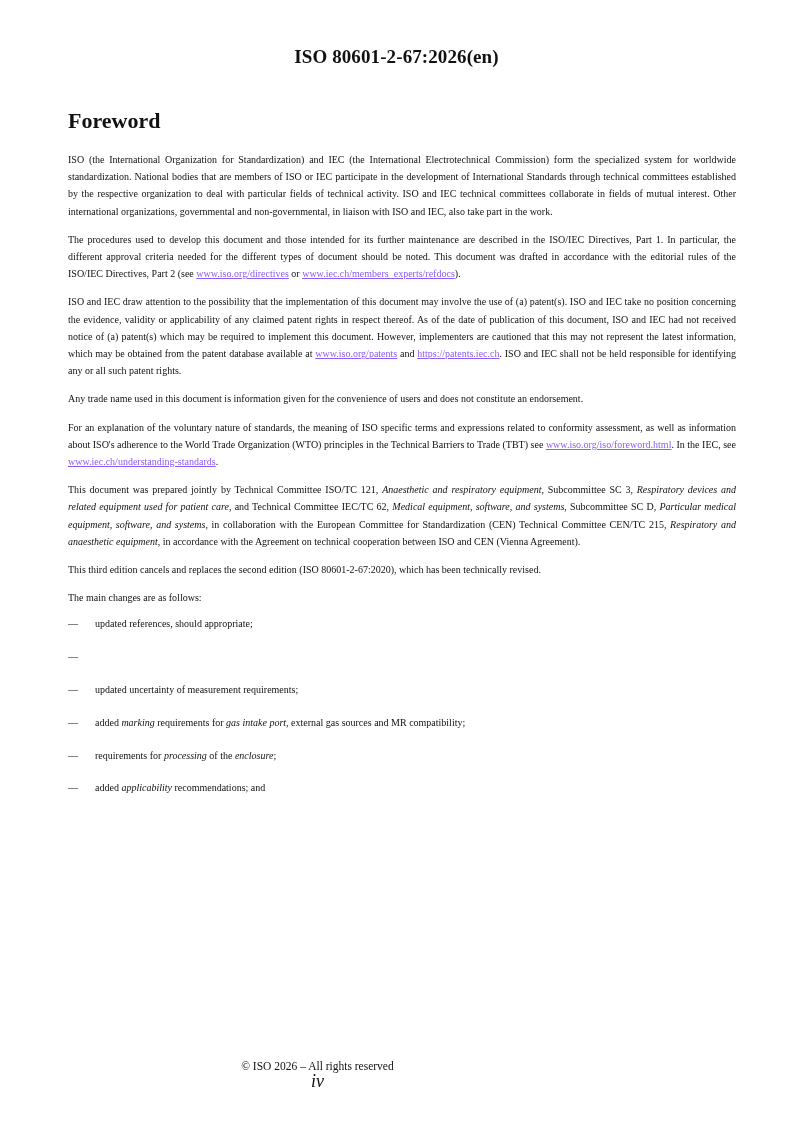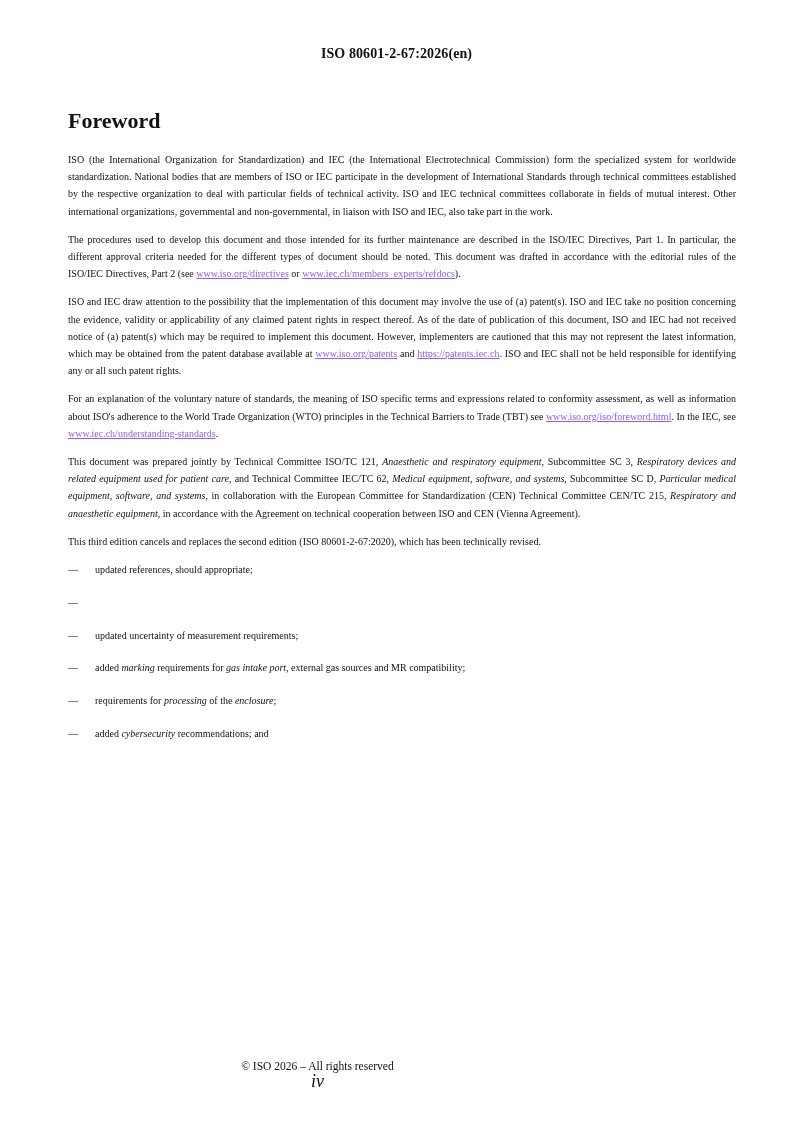--- a/index.html
+++ b/index.html
@@ -3,21 +3,21 @@
 <meta charset="utf-8">
 <style>
   html, body { margin: 0; padding: 0; background: #ffffff; }
   body {
     width: 793px; height: 1122px; position: relative; overflow: hidden;
     font-family: "Liberation Serif", "DejaVu Serif", serif;
     color: #111111;
   }
   .header {
     position: absolute; top: 46px; left: 0; width: 793px; text-align: center;
-    font-weight: bold; font-size: 14px; letter-spacing: 0.1px;
+    font-weight: bold; font-size: 19px; letter-spacing: 0.1px;
   }
   .title {
     position: absolute; top: 108px; left: 68px;
     font-weight: bold; font-size: 22px; margin: 0;
   }
   .content {
     position: absolute; top: 151px; left: 68px; width: 668px;
     font-size: 10px; line-height: 17.2px;
   }
   .content p { margin: 0 0 11px 0; text-align: justify; }
@@ -39,27 +39,29 @@
 
 <h1 class="title">Foreword</h1>
 
 <div class="content">
   <p>ISO (the International Organization for Standardization) and IEC (the International Electrotechnical Commission) form the specialized system for worldwide standardization. National bodies that are members of ISO or IEC participate in the development of International Standards through technical committees established by the respective organization to deal with particular fields of technical activity. ISO and IEC technical committees collaborate in fields of mutual interest. Other international organizations, governmental and non-governmental, in liaison with ISO and IEC, also take part in the work.</p>
 
   <p><span>The procedures used to develop this document and those intended for its further maintenance are described in the ISO/IEC Directives, Part 1. In particular, the different approval criteria needed for the different types of document should be noted. This document was drafted in accordance with the editorial rules of the ISO/IEC Directives, Part 2 (see </span><a>www.iso.org/directives</a><span> or </span><a>www.iec.ch/members_experts/refdocs</a><span>).</span></p>
 
   <p><span>ISO and IEC draw attention to the possibility that the implementation of this document may involve the use of (a) patent(s). ISO and IEC take no position concerning the evidence, validity or applicability of any claimed patent rights in respect thereof. As of the date of publication of this document, ISO and IEC had not received notice of (a) patent(s) which may be required to implement this document. However, implementers are cautioned that this may not represent the latest information, which may be obtained from the patent database available at </span><a>www.iso.org/patents</a><span> and </span><a>https://patents.iec.ch</a><span>. ISO and IEC shall not be held responsible for identifying any or all such patent rights.</span></p>
 
+  <p>Any trade name used in this document is information given for the convenience of users and does not constitute an endorsement.</p>
 
   <p><span>For an explanation of the voluntary nature of standards, the meaning of ISO specific terms and expressions related to conformity assessment, as well as information about ISO's adherence to the World Trade Organization (WTO) principles in the Technical Barriers to Trade (TBT) see </span><a>www.iso.org/iso/foreword.html</a><span>. In the IEC, see </span><a>www.iec.ch/understanding-standards</a><span>.</span></p>
 
   <p><span>This document was prepared jointly by Technical Committee ISO/TC 121, </span><em>Anaesthetic and respiratory equipment</em><span>, Subcommittee SC 3, </span><em>Respiratory devices and related equipment used for patient care</em><span>, and Technical Committee IEC/TC 62, </span><em>Medical equipment, software, and systems</em><span>, Subcommittee SC D, </span><em>Particular medical equipment, software, and systems</em><span>, in collaboration with the European Committee for Standardization (CEN) Technical Committee CEN/TC 215, </span><em>Respiratory and anaesthetic equipment</em><span>, in accordance with the Agreement on technical cooperation between ISO and CEN (Vienna Agreement).</span></p>
 
   <p>This third edition cancels and replaces the second edition (ISO 80601-2-67:2020), which has been technically revised.</p>
 
+  <p class="intro">The main changes are as follows:</p>
 
   <ul class="changes">
     <li>
       <span class="dash">—</span>
       <span>updated references, should appropriate;</span>
     </li>
     <li>
       <span class="dash">—</span>
     </li>
     <li>
@@ -69,21 +71,21 @@
     <li>
       <span class="dash">—</span>
       <span><span>added </span><em>marking</em><span> requirements for </span><em>gas intake port</em><span>, external gas sources and MR compatibility;</span></span>
     </li>
     <li>
       <span class="dash">—</span>
       <span><span>requirements for </span><em>processing</em><span> of the </span><em>enclosure</em><span>;</span></span>
     </li>
     <li>
       <span class="dash">—</span>
-      <span><span>added </span><em>cybersecurity</em><span> recommendations; and</span></span>
+      <span><span>added </span><em>applicability</em><span> recommendations; and</span></span>
     </li>
   </ul>
 </div>
 
 <div class="footer">
   <div>© ISO 2026 – All rights reserved</div>
   <div class="page">iv</div>
 </div>
 
 </body></html>

